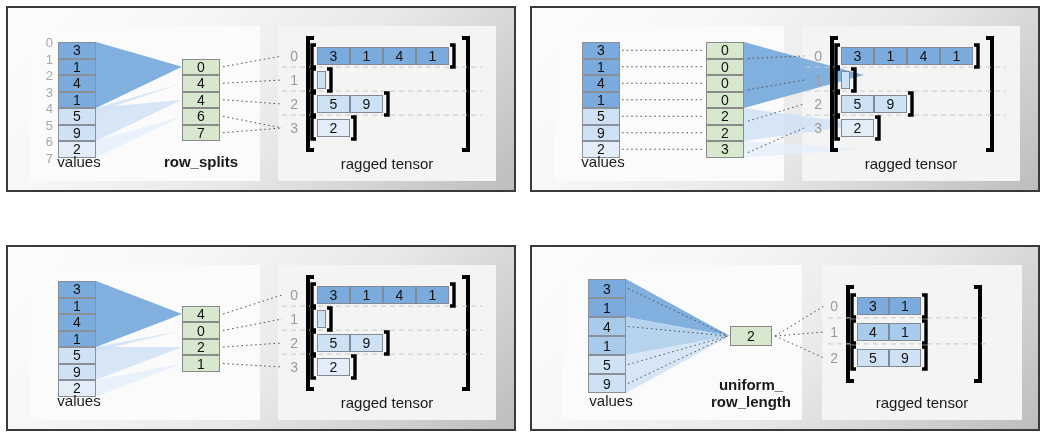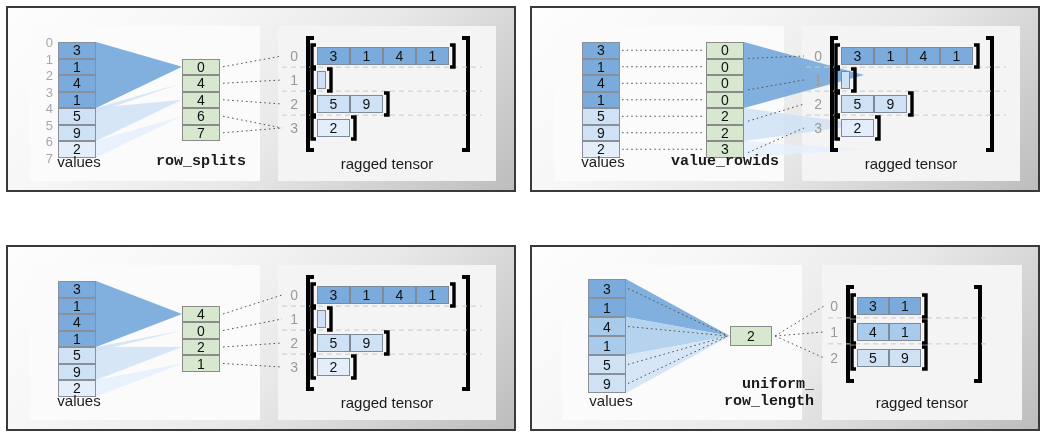--- a/index.html
+++ b/index.html
@@ -8,21 +8,21 @@
 
   .panel{position:absolute;border:2px solid #3a3a3a;
          background:linear-gradient(135deg,#fdfdfd 0%,#f7f7f7 28%,#e8e8e8 58%,#bdbdbd 100%);
          box-sizing:border-box;}
 
   .card{position:absolute;background:#f4f4f4;box-sizing:border-box;}
   .card.white{background:#fbfbfb;}
 
   .caption{position:absolute;font-size:15px;color:#1a1a1a;text-align:center;
            white-space:pre-line;line-height:1.15;}
-  .caption.bold{font-weight:bold;font-family:Liberation Mono, monospace;}
+  .caption.bold{font-weight:bold;}
 
   
   .vstack{position:absolute;}
   .cell{position:absolute;box-sizing:border-box;border:1px solid #8a9099;
         font-size:14px;color:#111;display:flex;align-items:center;justify-content:center;}
   .cell.g{border:1px solid #8a8a8a;}
 
   .idx{position:absolute;font-size:13px;color:#a8a8a8;text-align:right;width:14px;}
   .ridx{position:absolute;font-size:14px;color:#9a9a9a;text-align:right;width:14px;}
 
@@ -167,21 +167,20 @@
         <line x1="90" y1="91.75" x2="172" y2="91.75" stroke="#555555" stroke-width="1" stroke-dasharray="1.6,3"></line>
         <line x1="90" y1="108.25" x2="172" y2="108.25" stroke="#555555" stroke-width="1" stroke-dasharray="1.6,3"></line>
         <line x1="90" y1="124.75" x2="172" y2="124.75" stroke="#555555" stroke-width="1" stroke-dasharray="1.6,3"></line>
         <line x1="90" y1="141.25" x2="172" y2="141.25" stroke="#555555" stroke-width="1" stroke-dasharray="1.6,3"></line>
         <line x1="216" y1="50.5" x2="272" y2="48" stroke="#555555" stroke-width="1" stroke-dasharray="1.6,3"></line>
         <line x1="216" y1="81.85" x2="272" y2="72" stroke="#555555" stroke-width="1" stroke-dasharray="1.6,3"></line>
         <line x1="216" y1="113.2" x2="272" y2="96" stroke="#555555" stroke-width="1" stroke-dasharray="1.6,3"></line>
         <line x1="216" y1="144.54999999999998" x2="272" y2="120" stroke="#555555" stroke-width="1" stroke-dasharray="1.6,3"></line>
       </svg>
       <div class="caption" style="left: 26px; top: 145px; width: 90px;">values</div>
-      <div class="caption bold" style="left: 132px; top: 145px; width: 122px;">value_rowids</div>
       <div class="caption" style="left: 270px; top: 147px; width: 218px;">ragged tensor</div>
     </div>
     <div class="panel" style="left: 6px; top: 245px; width: 510px; height: 186px;">
       <div class="card white" style="left: 22px; top: 18px; width: 230px; height: 155px;"></div>
       <div class="card" style="left: 270px; top: 18px; width: 218px; height: 155px;"></div>
       <div class="vstack" style="left: 50px; top: 34px; width: 38px; height: 115.5px;">
         <div class="cell" style="left: 0px; top: 0px; width: 38px; height: 16.5px; background: rgb(122, 171, 220);">3</div>
         <div class="cell" style="left: 0px; top: 16.5px; width: 38px; height: 16.5px; background: rgb(122, 171, 220);">1</div>
         <div class="cell" style="left: 0px; top: 33px; width: 38px; height: 16.5px; background: rgb(122, 171, 220);">4</div>
         <div class="cell" style="left: 0px; top: 49.5px; width: 38px; height: 16.5px; background: rgb(122, 171, 220);">1</div>
@@ -280,17 +279,17 @@
       <svg class="ov" width="510" height="186">
         <line x1="96" y1="41.5" x2="196" y2="89" stroke="#555555" stroke-width="1" stroke-dasharray="1.6,3"></line>
         <line x1="96" y1="79.5" x2="196" y2="89" stroke="#555555" stroke-width="1" stroke-dasharray="1.6,3"></line>
         <line x1="96" y1="117.5" x2="196" y2="89" stroke="#555555" stroke-width="1" stroke-dasharray="1.6,3"></line>
         <line x1="96" y1="136.5" x2="196" y2="89" stroke="#555555" stroke-width="1" stroke-dasharray="1.6,3"></line>
         <line x1="243" y1="89" x2="292" y2="59" stroke="#555555" stroke-width="1" stroke-dasharray="1.6,3"></line>
         <line x1="243" y1="89" x2="292" y2="85" stroke="#555555" stroke-width="1" stroke-dasharray="1.6,3"></line>
         <line x1="243" y1="89" x2="292" y2="111" stroke="#555555" stroke-width="1" stroke-dasharray="1.6,3"></line>
       </svg>
       <div class="caption" style="left: 34px; top: 145px; width: 90px;">values</div>
-      <div class="caption bold" style="left: 156px; top: 129px; width: 126px; text-align: right;">uniform_
+      <div class="caption bold" style="left: 156px; top: 129px; width: 126px;">uniform_
 row_length</div>
       <div class="caption" style="left: 290px; top: 147px; width: 200px;">ragged tensor</div>
     </div>
   </div>
 
 </body></html>

